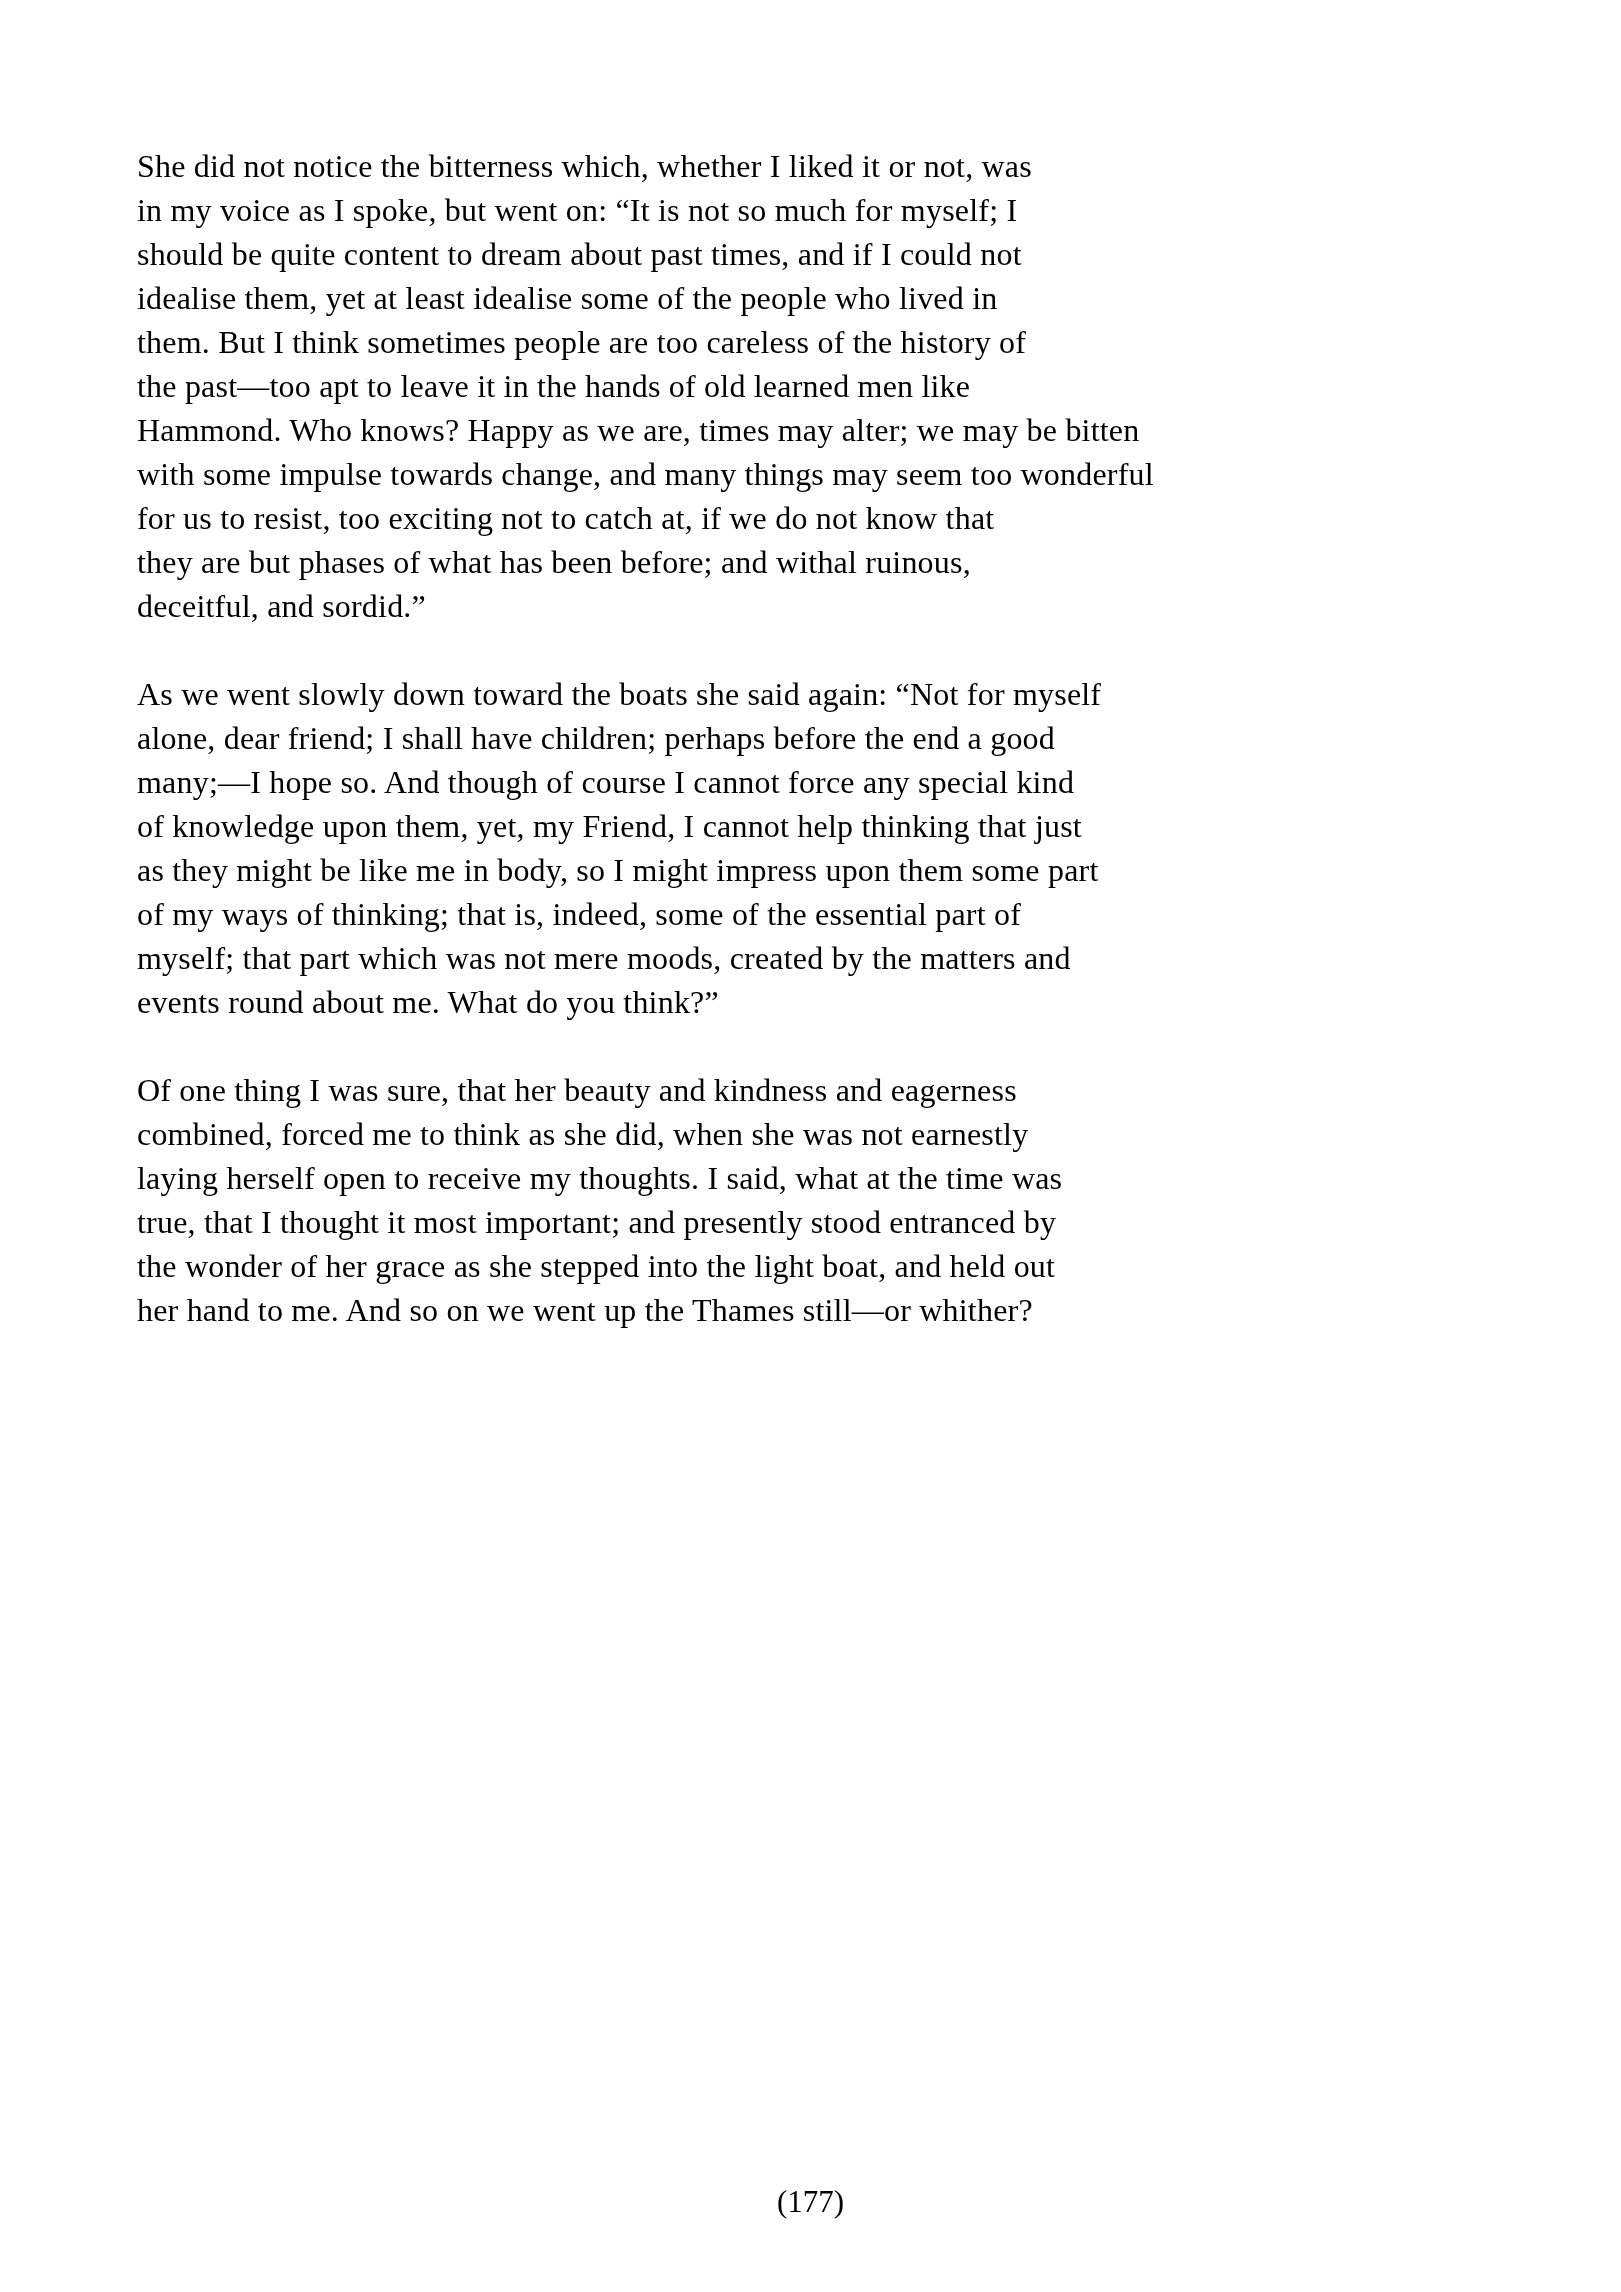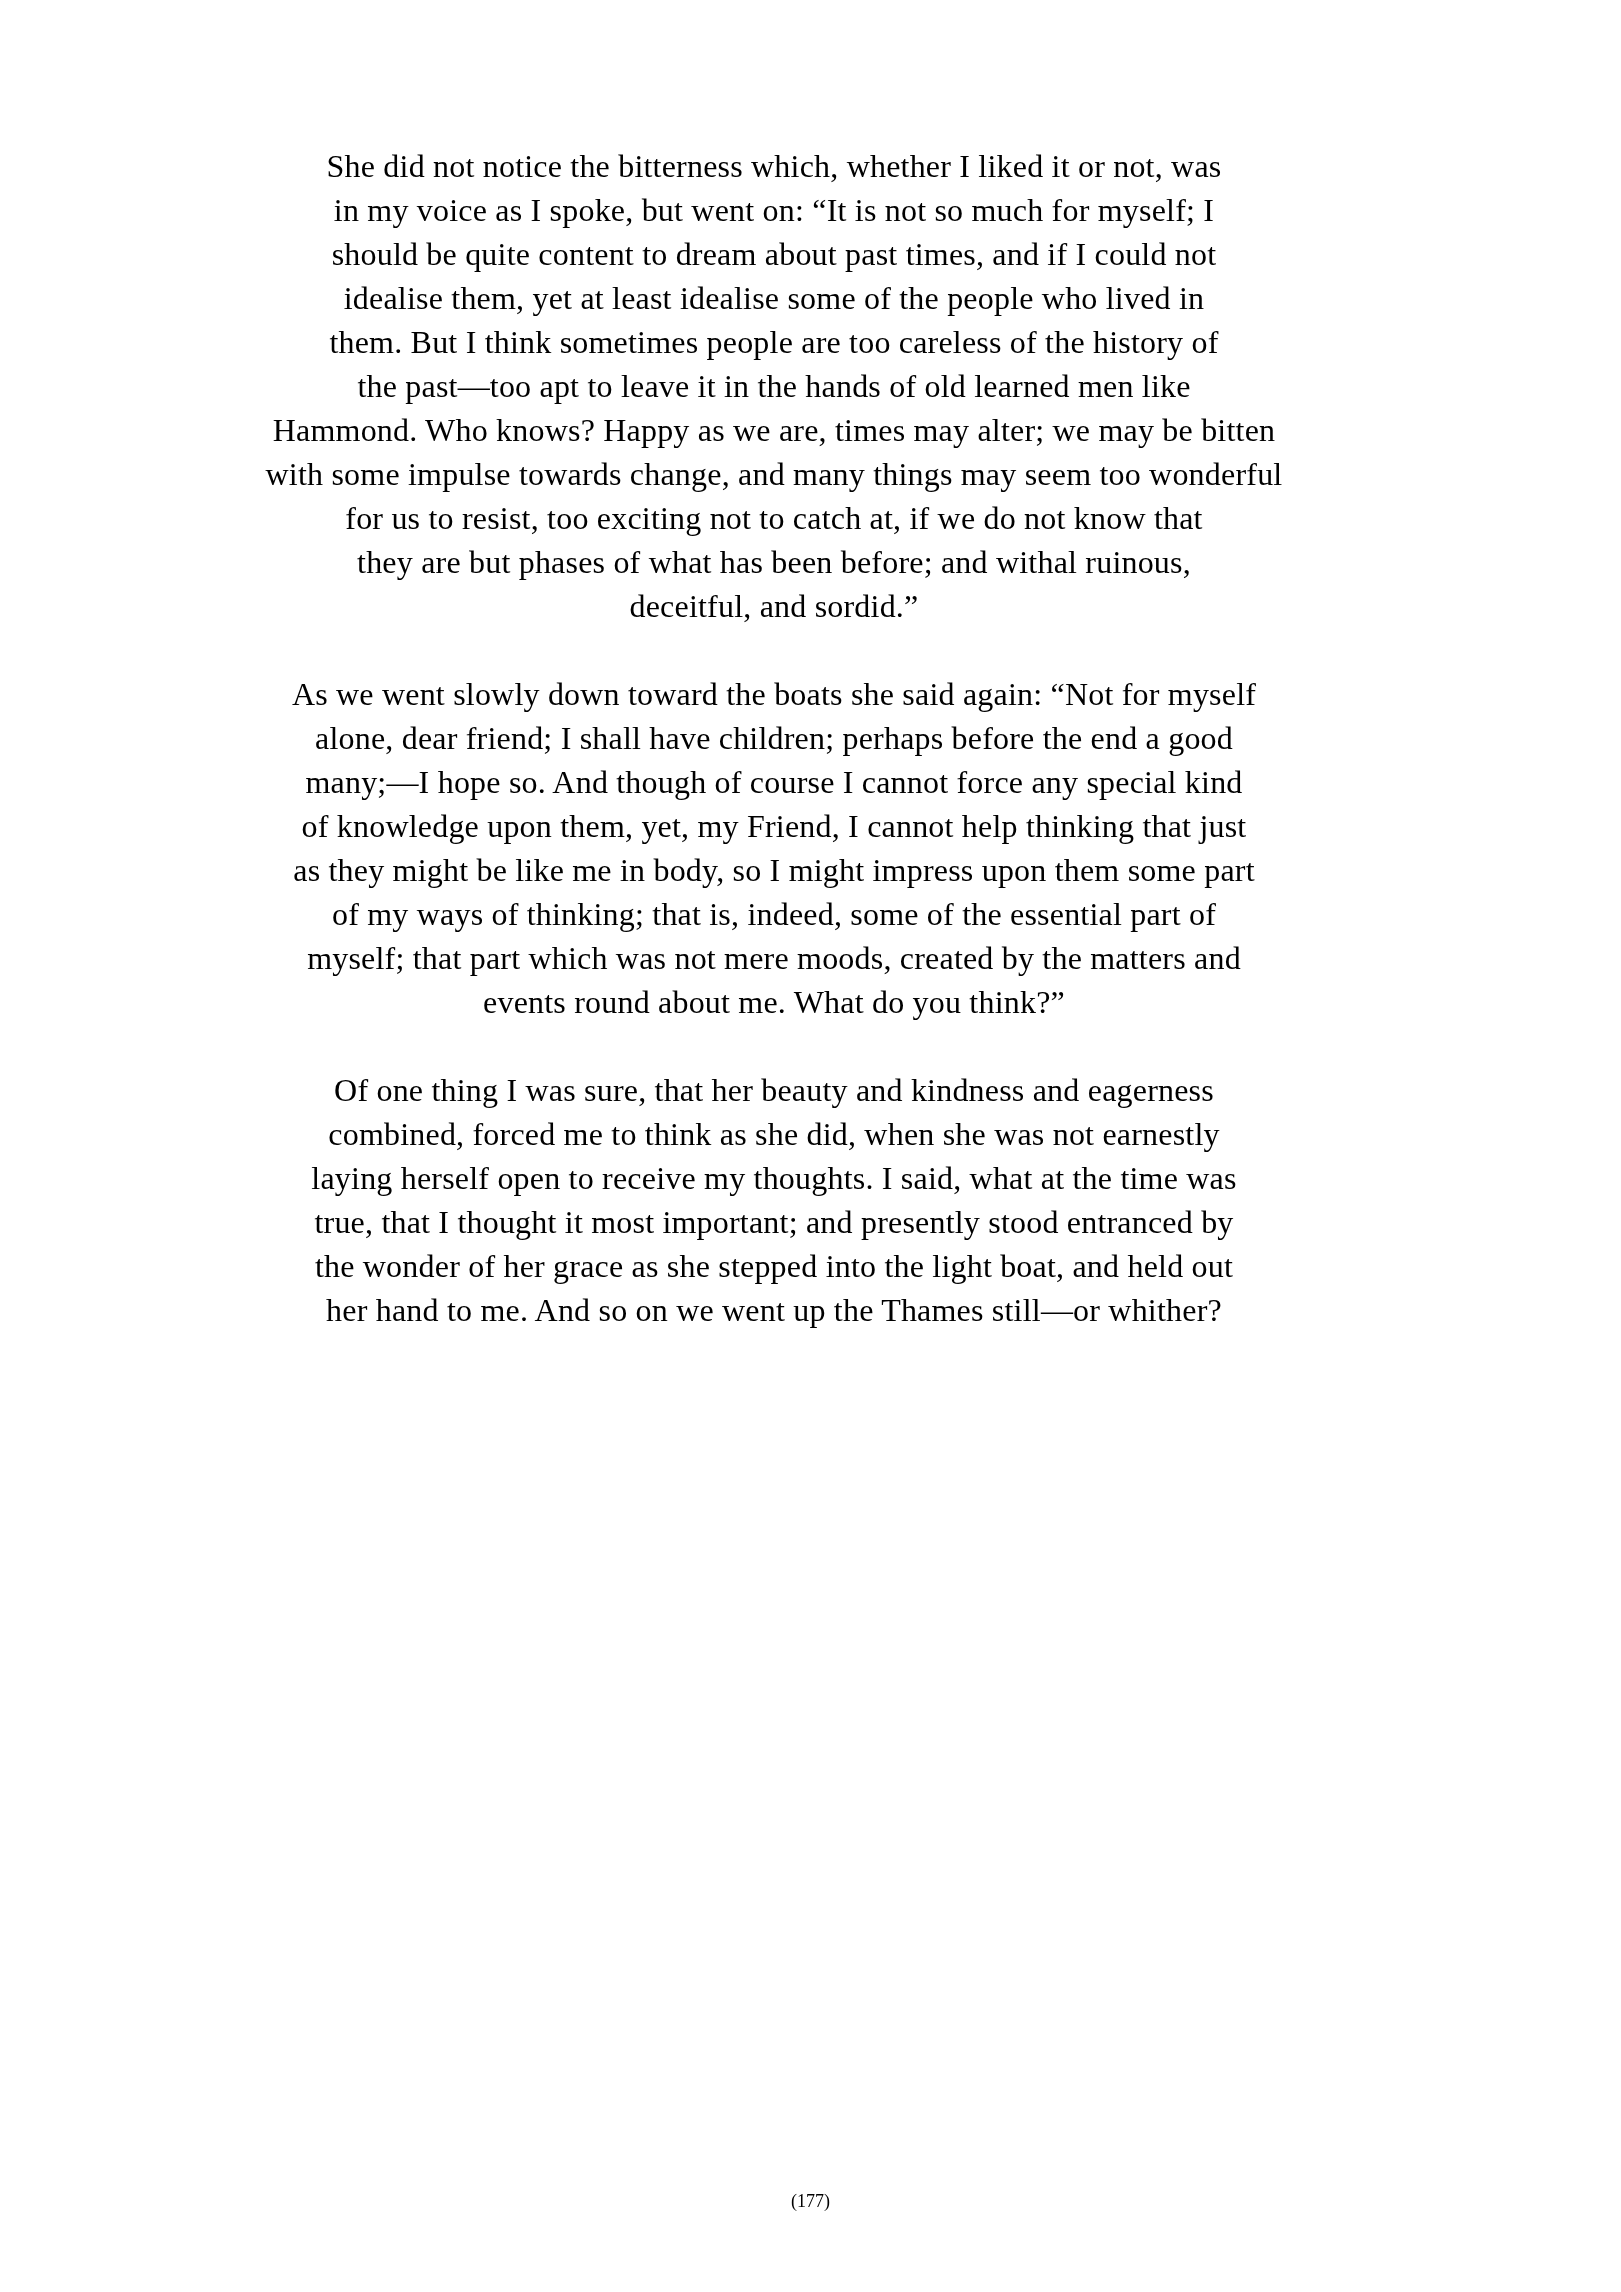--- a/index.html
+++ b/index.html
@@ -25,32 +25,32 @@
     left: 137px;
     top: 144px;
     width: 1274px;
   }
   .para {
     margin: 0 0 44px 0;
     font-size: 32px;
     line-height: 44px;
     white-space: pre-line;
     letter-spacing: 0.2px;
-    text-align: center;
+    text-align: left;
   }
   .para:last-child {
     margin-bottom: 1px;
   }
   .page-number {
     position: absolute;
     top: 2184px;
     left: 0;
     width: 100%;
     text-align: center;
-    font-size: 18px;
+    font-size: 31px;
     line-height: 35px;
   }
 </style>
 </head>
 <body>
 
 <div class="page">
   <div class="text-block">
     <p class="para">She did not notice the bitterness which, whether I liked it or not, was
 in my voice as I spoke, but went on: “It is not so much for myself; I

